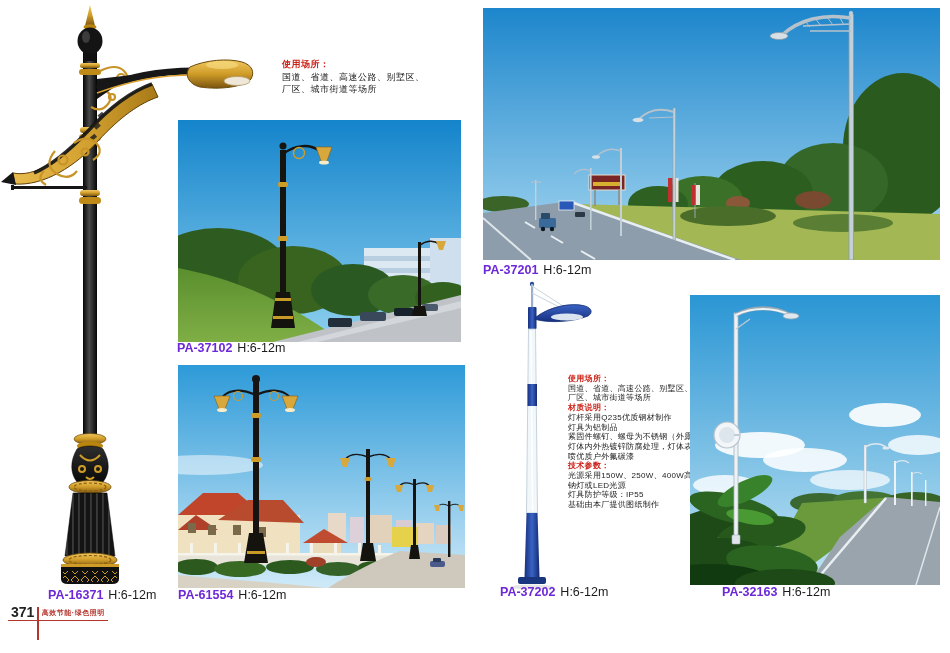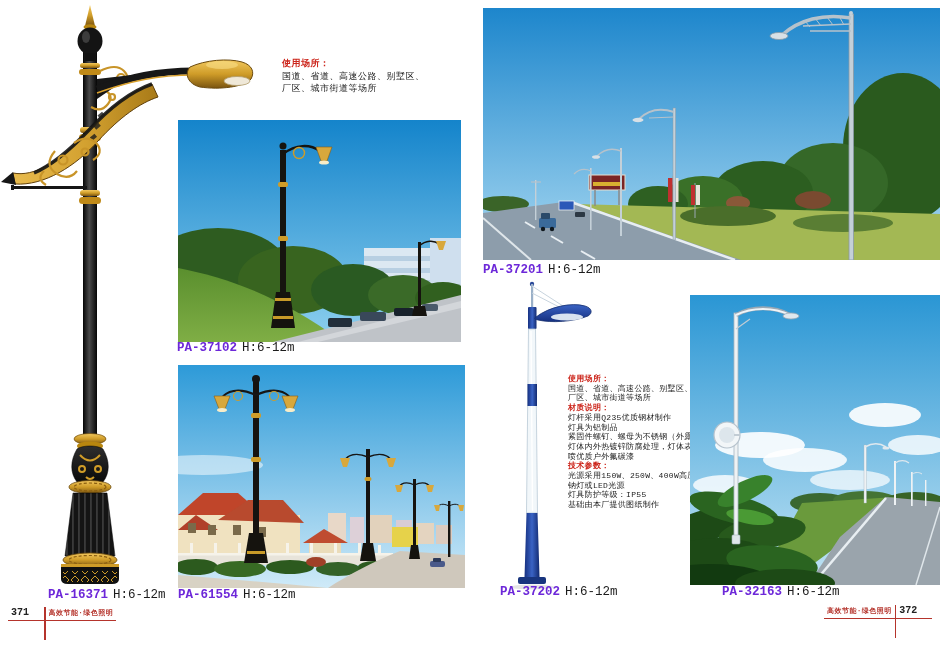--- a/index.html
+++ b/index.html
@@ -1,31 +1,31 @@
 <!DOCTYPE html>
 <html><head>
 <meta charset="utf-8">
 <style>
   html,body{margin:0;padding:0;background:#e8e8e8;}
   .page{position:relative;width:950px;height:653px;background:#ffffff;overflow:hidden;
-        font-family:Liberation Mono, monospace;}
+        font-family:Liberation Sans, sans-serif;}
   .abs{position:absolute;display:block;}
   
   .plabel{position:absolute;white-space:nowrap;font-size:12.5px;font-weight:bold;}
   .plabel .model{color:#6d28d9;}
   .plabel .hspec{color:#1c1c1c;font-weight:500;margin-left:5px;}
   
   .note{position:absolute;color:#1c1c1c;}
   .note-top{left:282px;top:58px;width:180px;font-size:9px;line-height:12.5px;letter-spacing:0.5px;}
   .note-spec{left:568px;top:374px;width:190px;font-size:8px;line-height:9.7px;letter-spacing:0.3px;}
   .note-title{color:#cc241a;font-weight:bold;}
   
   .footer{position:absolute;display:flex;align-items:flex-start;}
-  .footer .pagenum{font-size:10px;font-weight:bold;color:#222;border-bottom:1.5px solid #b5342c;
-                   padding:0 15px 2px 3px;line-height:11px;}
+  .footer .pagenum{font-size:14px;font-weight:bold;color:#222;border-bottom:1.5px solid #b5342c;
+                   padding:0 3px 2px 3px;line-height:11px;}
   .footer .vline{width:1.5px;height:33px;background:#b5342c;}
   .footer .slogan{font-size:7px;font-weight:bold;color:#b5342c;border-bottom:1px solid #b5342c;
                   padding:2px 3px 3px 3px;line-height:8px;letter-spacing:0.5px;}
   .footer-left{left:8px;top:607px;}
   .footer-right{left:824px;top:605px;}
 </style>
 </head>
 <body>
 
 <div class="page">
@@ -502,19 +502,14 @@
   </div>
   <div class="plabel" style="left:722px;top:585px">
     <span class="model">PA-32163</span><span class="hspec">H:6-12m</span>
   </div>
 
   <div class="footer footer-left">
     <span class="pagenum">371</span>
     <span class="vline"></span>
     <span class="slogan">高效节能·绿色照明</span>
   </div>
-  <div class="footer footer-right">
-    <span class="slogan">高效节能·绿色照明</span>
-    <span class="vline"></span>
-    <span class="pagenum">372</span>
-  </div>
 
 </div>
 
 </body></html>

